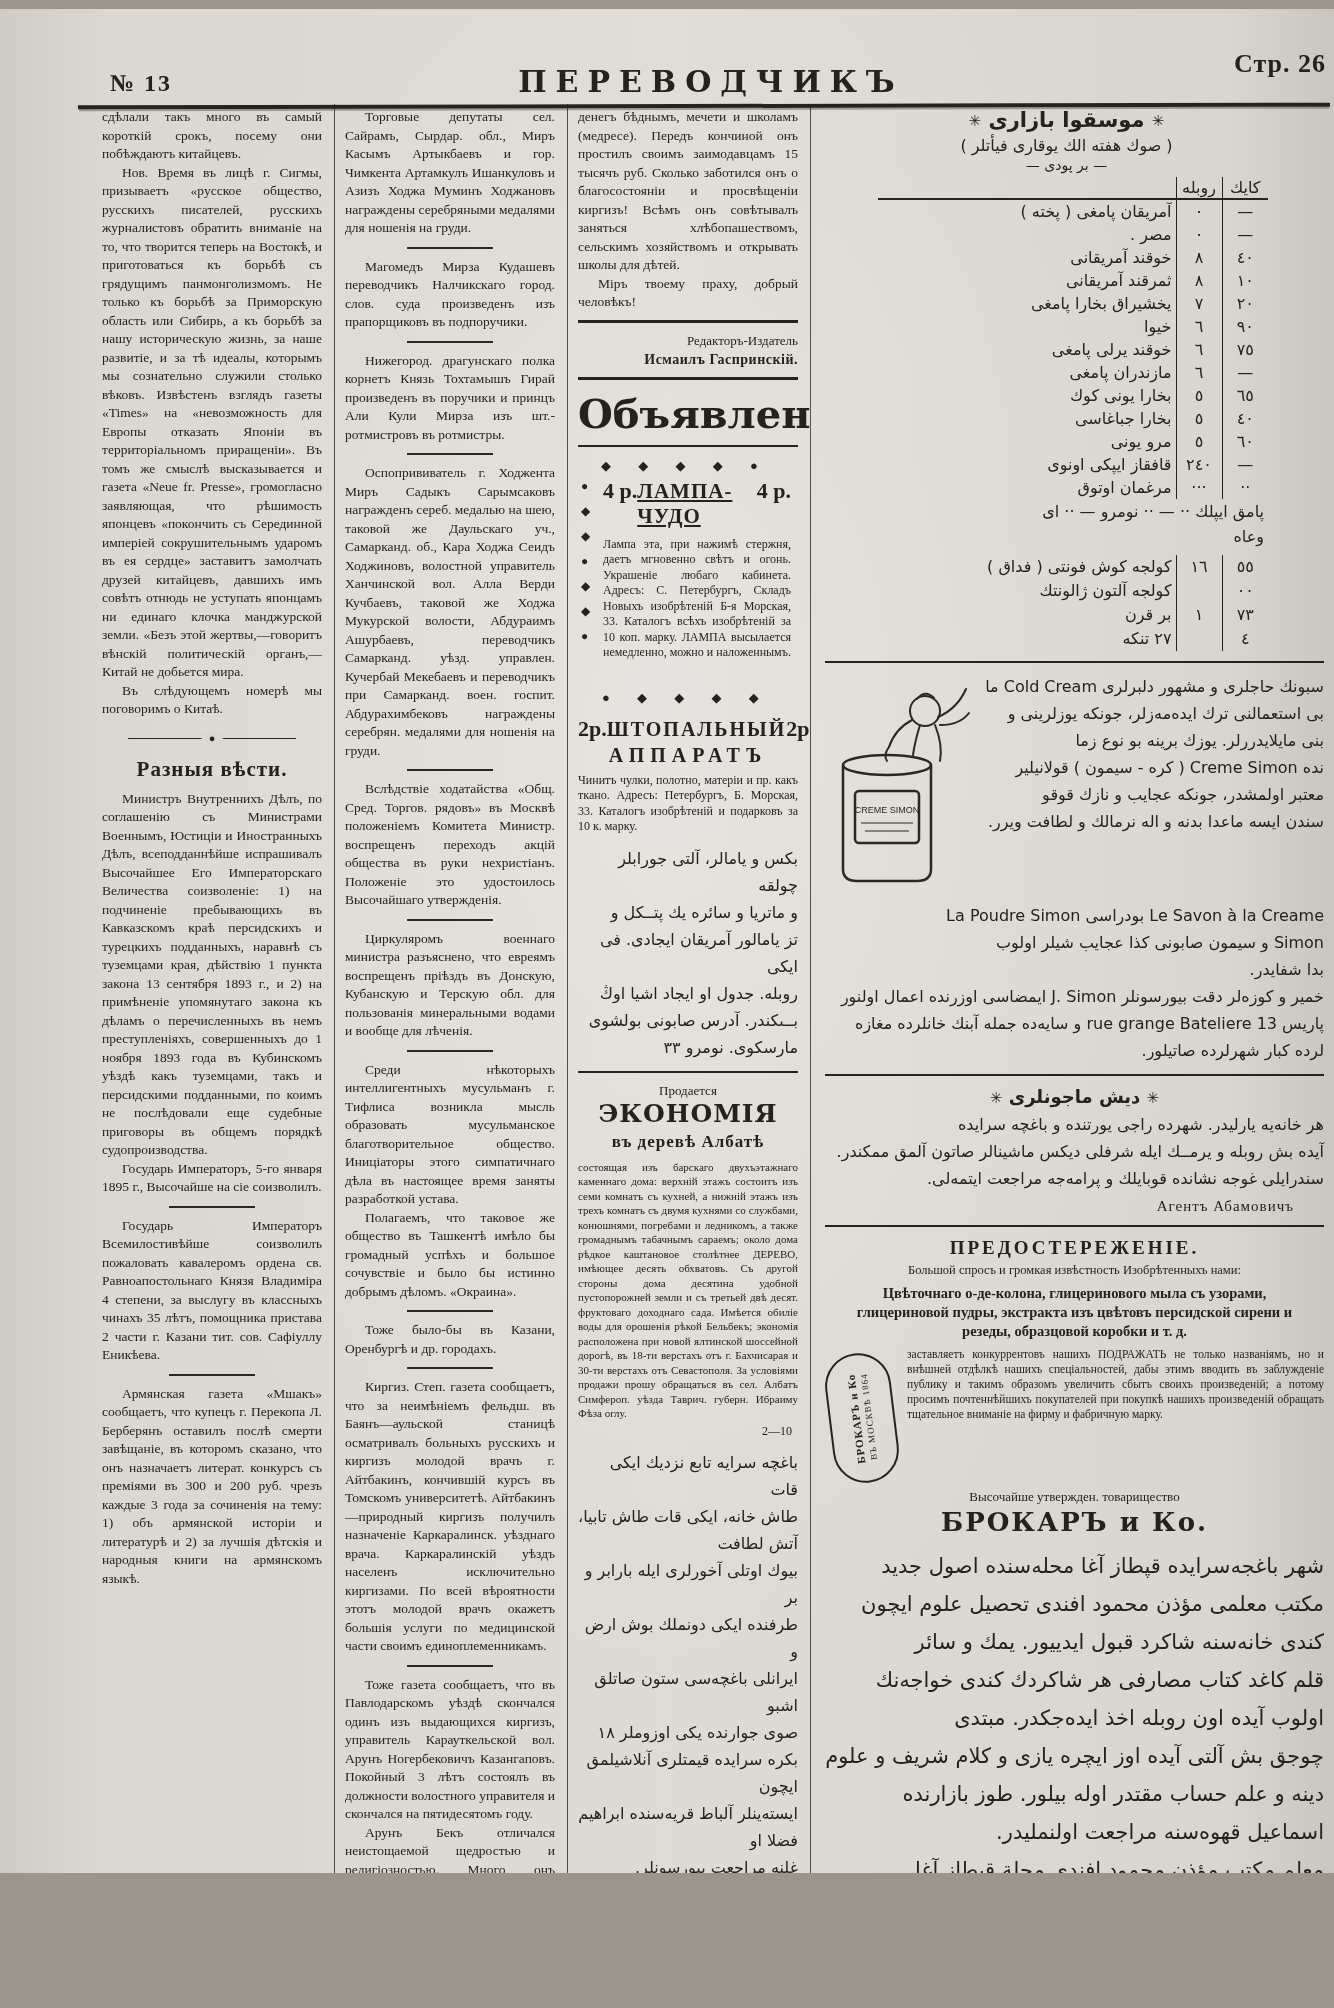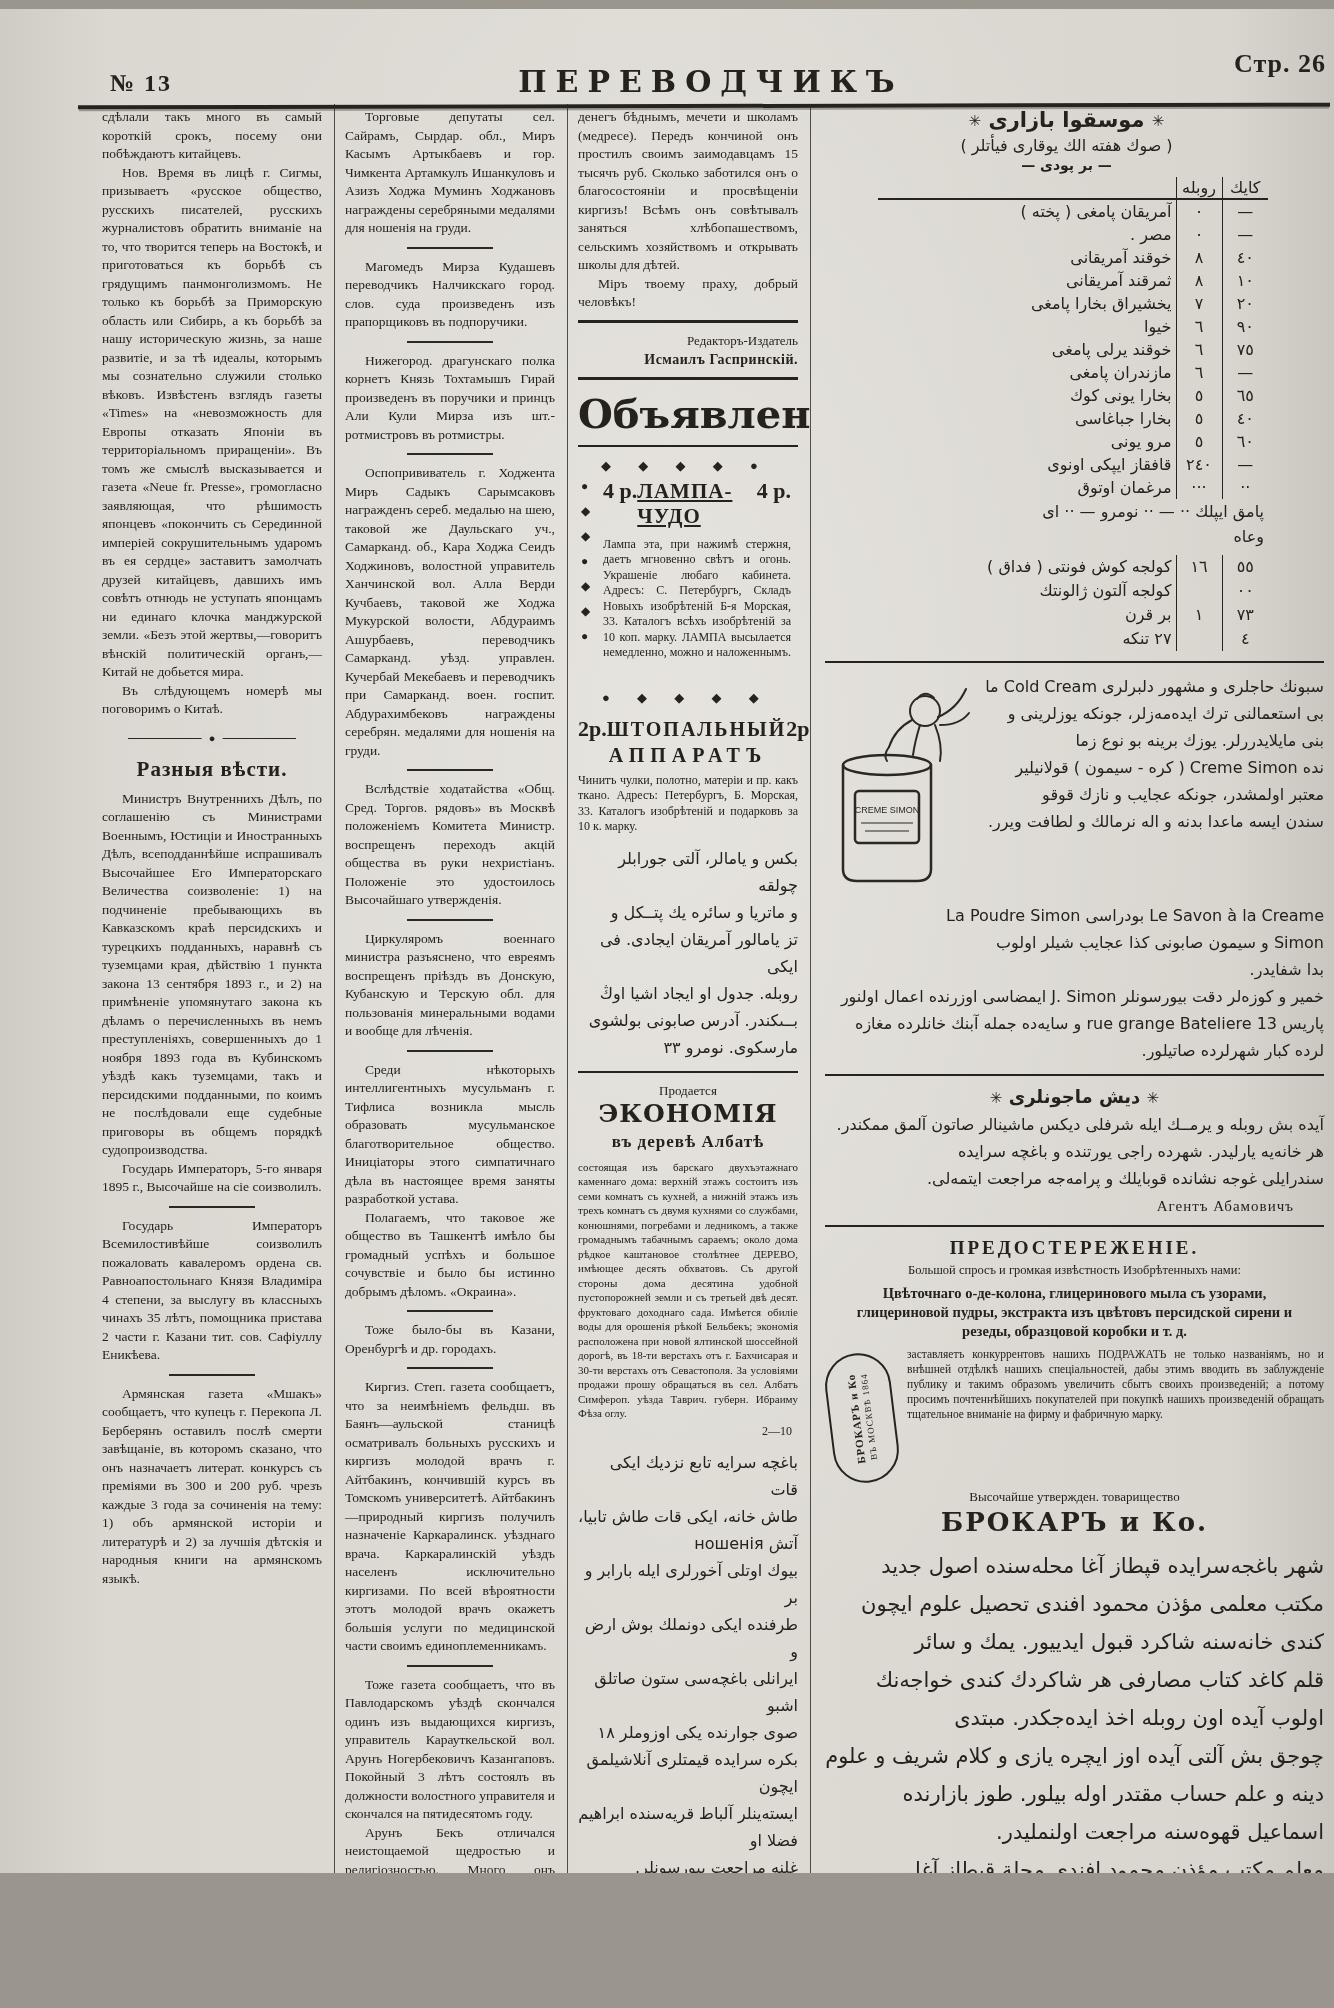--- a/index.html
+++ b/index.html
@@ -71,21 +71,21 @@
            background:repeating-linear-gradient(135deg,#26231e 0 5px,#d9d6d0 5px 9px); }
   .grehi-inner { background:#dbd8d2; padding:10px 9px; }
   
   .bz-wrap { padding-right:56px; }
   .bz-title { direction:rtl; text-align:center; font-family:"DejaVu Sans", sans-serif;
               font-size:21px; font-weight:bold; padding-left:40px; }
   .fleuron { font-size:15px; vertical-align:middle; }
   .bz-sub { direction:rtl; text-align:center; font-family:"DejaVu Sans", sans-serif;
             font-size:16px; margin-top:4px; padding-left:40px;}
   .bz-note { direction:rtl; text-align:center; font-family:"DejaVu Sans", sans-serif;
-             font-size:14px; margin:2px 0 4px; padding-left:40px;font-weight:bold;}
+             font-size:14px; margin:2px 0 4px; padding-left:40px;}
   table.bz { border-collapse:collapse; margin-left:auto; width:390px; }
   table.bz th { font-family:"DejaVu Sans", sans-serif; font-weight:normal; font-size:16px;
                 border-bottom:2px solid #26231e; padding:1px 4px; }
   table.bz td { font-family:"DejaVu Sans", sans-serif; font-size:16px; line-height:23px; padding:0 4px; }
   .cell-name { direction:rtl; text-align:right; }
   th.cell-ruble, td.cell-ruble, th.cell-kopek, td.cell-kopek
        { width:46px; text-align:center; border-left:1px solid #26231e; }
   .bz-wide { direction:rtl; text-align:right; font-family:"DejaVu Sans", sans-serif;
              font-size:16px; line-height:25px; padding-right:4px; }
   table.bz2 { border-collapse:collapse; margin:6px 0 0 auto; width:390px; }
@@ -226,21 +226,21 @@
             <span>Продается</span>
             <b>ЭКОНОМІЯ</b>
           </div>
           <div class="ekon-t2">въ деревѣ Албатѣ</div>
           <p class="ekon-body">состоящая изъ барскаго двухъэтажнаго каменнаго дома: верхній этажъ состоитъ изъ семи комнатъ съ кухней, а нижній этажъ изъ трехъ комнатъ съ двумя кухнями со службами, конюшнями, погребами и ледникомъ, а также громаднымъ табачнымъ сараемъ; около дома рѣдкое каштановое столѣтнее ДЕРЕВО, имѣющее десять обхватовъ. Съ другой стороны дома десятина удобной пустопорожней земли и съ третьей двѣ десят. фруктоваго доходнаго сада. Имѣется обиліе воды для орошенія рѣкой Бельбекъ; экономія расположена при новой ялтинской шоссейной дорогѣ, въ 18-ти верстахъ отъ г. Бахчисарая и 30-ти верстахъ отъ Севастополя. За условіями продажи прошу обращаться въ сел. Албатъ Симфероп. уѣзда Таврич. губерн. Ибраиму Фѣза оглу.</p>
           <div class="ekon-mark">2—10</div>
         </div>
 
         <div class="ad" dir="rtl">
             <div class="li-ar">باغچە سرايە تابع نزديك ايكى قات</div>
-            <div class="li-ar">طاش خانە، ايكى قات طاش تابيا، آتش ношенія</div>
+            <div class="li-ar">طاش خانە، ايكى قات طاش تابيا، آتش لطافت</div>
             <div class="li-ar">بيوك اوتلى آخورلرى ايلە بارابر و بر</div>
             <div class="li-ar">طرفندە ايكى دونملك بوش ارض و</div>
             <div class="li-ar">ايرانلى باغچەسى ستون صاتلق اشبو</div>
             <div class="li-ar">صوى جوارندە يكى اوزوملر ١٨</div>
             <div class="li-ar">بكرە سرايدە قيمتلرى آنلاشيلمق ايچون</div>
             <div class="li-ar">ايستەينلر آلباط قريەسندە ابراهيم فضلا او</div>
             <div class="li-ar">غلنە مراجعت بيورسونلر.</div>
           </div>
 
         <div class="grehi">
@@ -421,22 +421,22 @@
 
         <div class="hr4"></div>
 
         <div>
           <div class="agent-head">
             <span class="fleuron">✳</span>
             <span>ديش ماجونلرى</span>
             <span class="fleuron">✳</span>
           </div>
           <div dir="rtl">
+              <div class="li-ar">هر خانەيە يارليدر. شهردە راجى يورتندە و باغچە سرايدە</div>
               <div class="li-ar">آيدە بش روبلە و يرمــك ايلە شرفلى ديكس ماشينالر صاتون آلمق ممكندر.</div>
-              <div class="li-ar">هر خانەيە يارليدر. شهردە راجى يورتندە و باغچە سرايدە</div>
               <div class="li-ar">سندرايلى غوجە نشاندە قوبايلك و پرامەجە مراجعت ايتمەلى.</div>
             </div>
           <div class="agent-sig">Агентъ Абамовичъ</div>
         </div>
 
         <div class="hr4"></div>
 
         <div>
           <div class="warn-title">ПРЕДОСТЕРЕЖЕНІЕ.</div>
           <div class="warn-intro">Большой спросъ и громкая извѣстность Изобрѣтенныхъ нами:</div>

